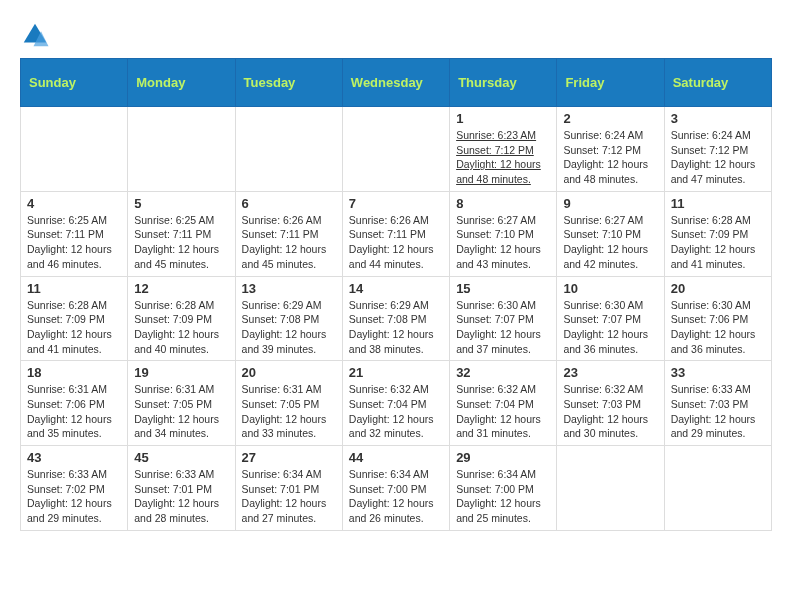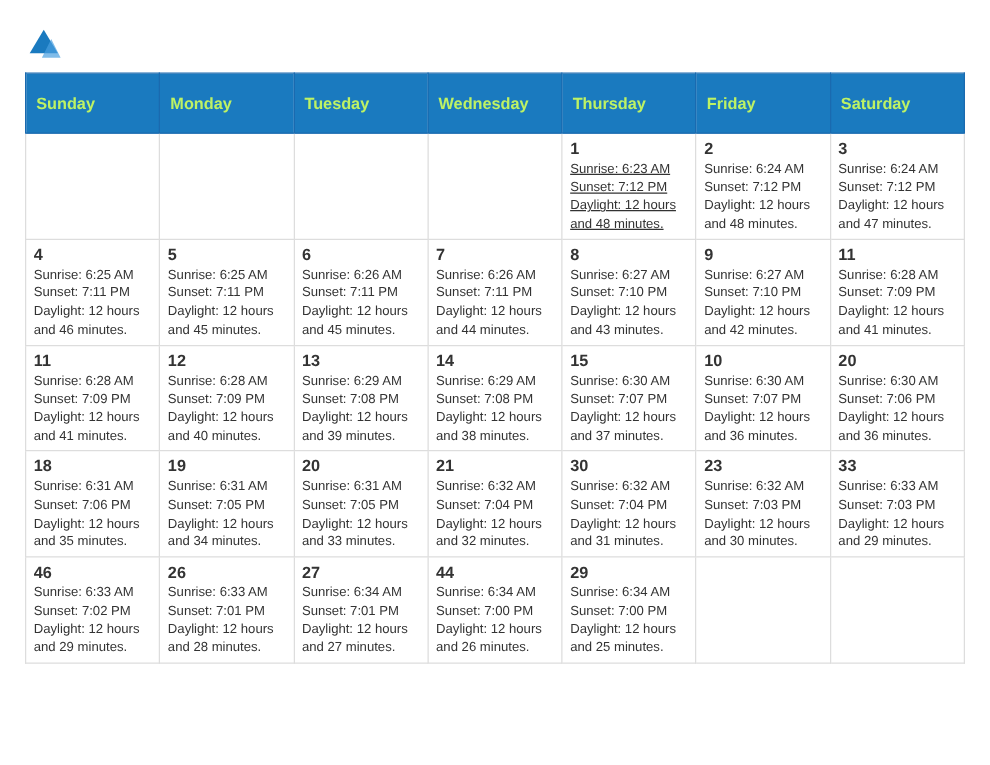--- a/index.html
+++ b/index.html
@@ -257,47 +257,47 @@
 Sunset: 7:05 PM
 Daylight: 12 hours and 33 minutes.</div>
         </td>
         <td>
           <span class="day-number">21</span>
           <div class="day-info" style="white-space: pre-line;">Sunrise: 6:32 AM
 Sunset: 7:04 PM
 Daylight: 12 hours and 32 minutes.</div>
         </td>
         <td>
-          <span class="day-number">30</span>
+          <span class="day-number">32</span>
           <div class="day-info" style="white-space: pre-line;">Sunrise: 6:32 AM
 Sunset: 7:04 PM
 Daylight: 12 hours and 31 minutes.</div>
         </td>
         <td>
           <span class="day-number">23</span>
           <div class="day-info" style="white-space: pre-line;">Sunrise: 6:32 AM
 Sunset: 7:03 PM
 Daylight: 12 hours and 30 minutes.</div>
         </td>
         <td>
           <span class="day-number">33</span>
           <div class="day-info" style="white-space: pre-line;">Sunrise: 6:33 AM
 Sunset: 7:03 PM
 Daylight: 12 hours and 29 minutes.</div>
         </td>
       </tr>
       <tr class="week">
         <td>
-          <span class="day-number">46</span>
+          <span class="day-number">43</span>
           <div class="day-info" style="white-space: pre-line;">Sunrise: 6:33 AM
 Sunset: 7:02 PM
 Daylight: 12 hours and 29 minutes.</div>
         </td>
         <td>
-          <span class="day-number">26</span>
+          <span class="day-number">45</span>
           <div class="day-info" style="white-space: pre-line;">Sunrise: 6:33 AM
 Sunset: 7:01 PM
 Daylight: 12 hours and 28 minutes.</div>
         </td>
         <td>
           <span class="day-number">27</span>
           <div class="day-info" style="white-space: pre-line;">Sunrise: 6:34 AM
 Sunset: 7:01 PM
 Daylight: 12 hours and 27 minutes.</div>
         </td>

